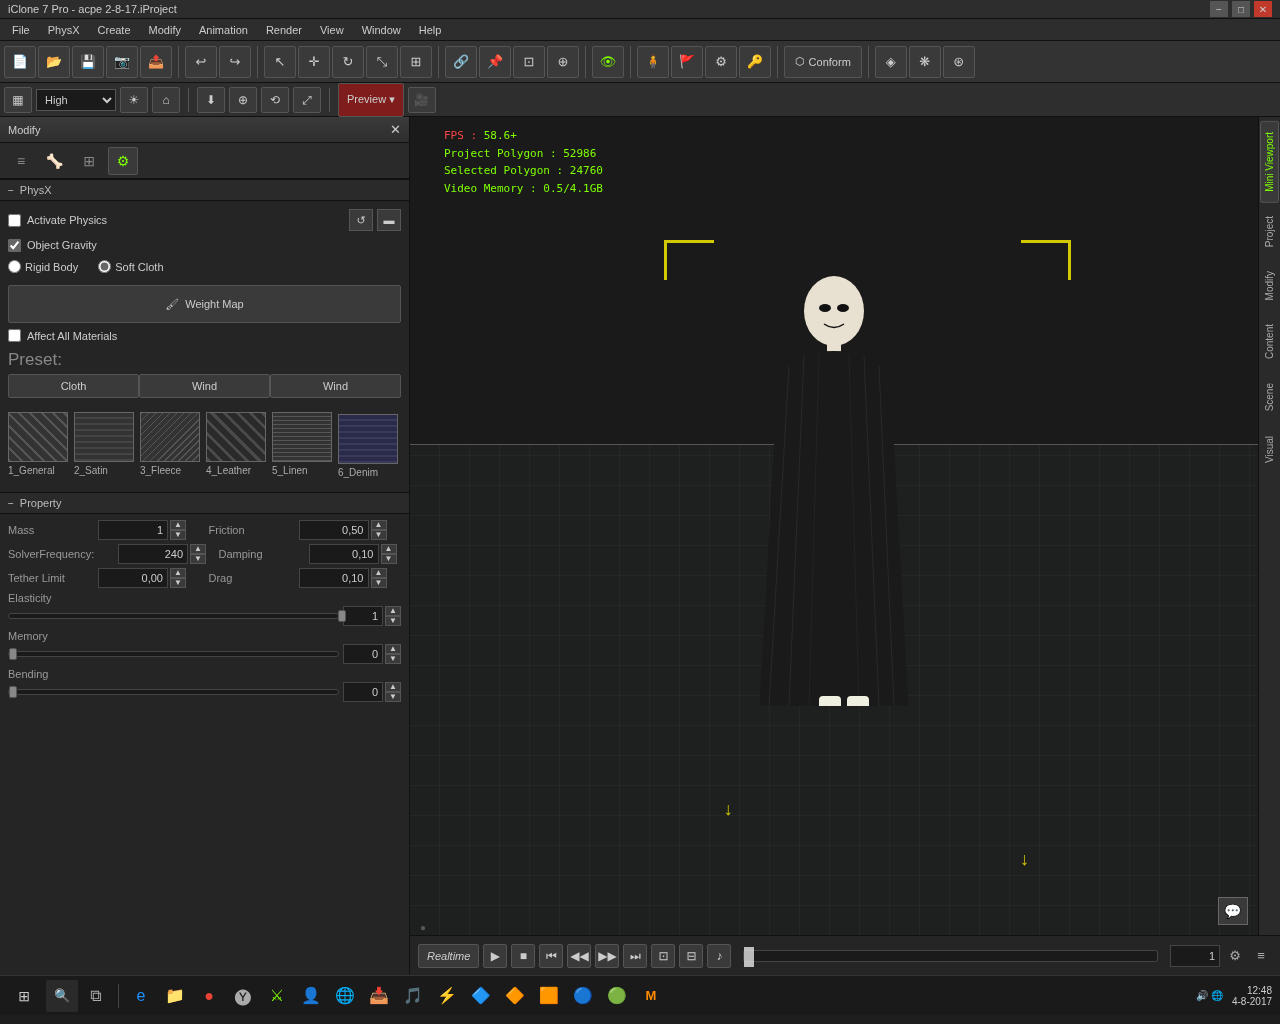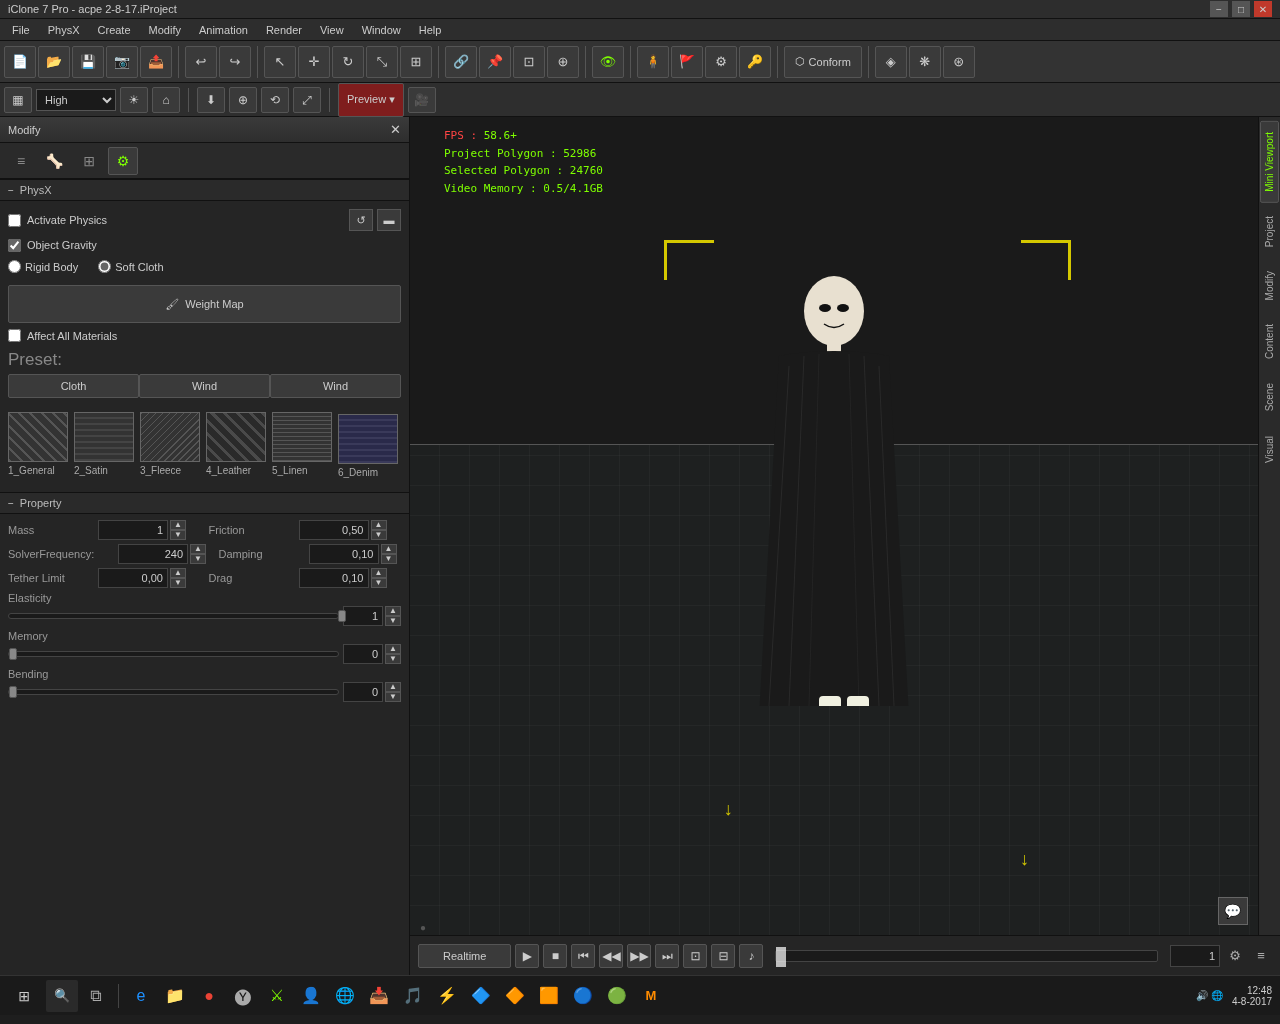--- a/index.html
+++ b/index.html
@@ -224,21 +224,21 @@
     }
     .timeline-track {
       flex: 1; height: 12px; background: #1a1a1a; border: 1px solid #444;
       border-radius: 2px; position: relative; margin: 0 8px;
     }
     .timeline-playhead {
       position: absolute; left: 0; top: -4px;
       width: 10px; height: 20px; background: #ffffff; opacity: 0.7;
     }
     .tl-btn { width: 24px; height: 24px; background: #3a3a3a; border: 1px solid #555; color: #ccc; cursor: pointer; font-size: 12px; display: flex; align-items: center; justify-content: center; border-radius: 2px; }
-    .tl-realtime { height: 24px; padding: 0 24px; background: #3a3a3a; border: 1px solid #555; color: #ccc; font-size: 11px; cursor: pointer; border-radius: 2px; }
+    .tl-realtime { height: 24px; padding: 0 8px; background: #3a3a3a; border: 1px solid #555; color: #ccc; font-size: 11px; cursor: pointer; border-radius: 2px; font-style: italic; }
     .tl-frame-input { width: 50px; height: 22px; background: #1a1a1a; border: 1px solid #444; color: #ccc; font-size: 11px; padding: 0 4px; text-align: right; }
     .tl-icon-btn { width: 22px; height: 22px; background: transparent; border: none; color: #aaa; cursor: pointer; font-size: 13px; display: flex; align-items: center; justify-content: center; }
 
     
     #taskbar {
       height: 40px; background: #1a1a1a; border-top: 1px solid #333;
       display: flex; align-items: center; padding: 0 4px; gap: 2px;
       position: relative;
     }
     .taskbar-start { width: 40px; height: 32px; background: #1a1a1a; border: none; color: #ccc; font-size: 14px; cursor: pointer; display: flex; align-items: center; justify-content: center; }

